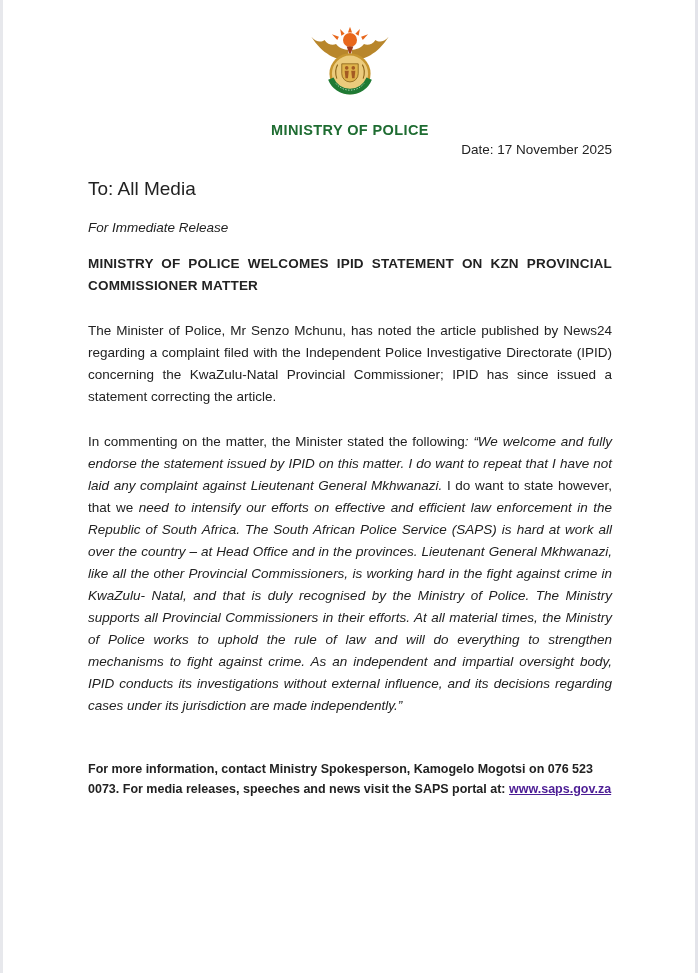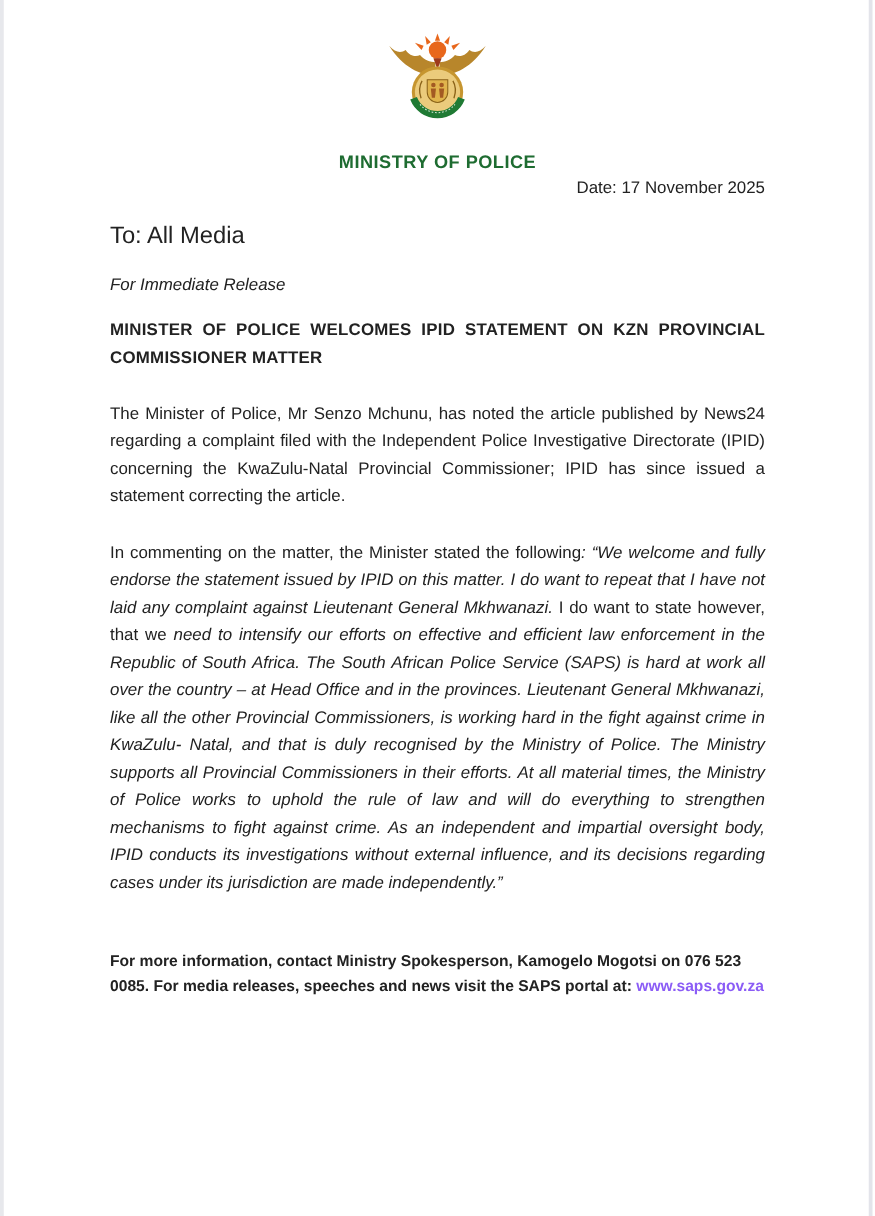--- a/index.html
+++ b/index.html
@@ -63,21 +63,22 @@
   }
   .italic { font-style: italic; }
 
   .footer-para {
     font-size: 12.5px;
     font-weight: bold;
     line-height: 20px;
     margin: 42px 0 0 0;
   }
   .saps-link {
-    color: #8b5cf6;
+    color: #4c1d95;
+    text-decoration: underline;
     cursor: pointer;
   }
 </style>
 </head>
 <body>
 
 <div class="edge-strip left"></div>
 <div class="edge-strip right"></div>
 
 <div class="page">
@@ -121,21 +122,21 @@
         <path d="M61.5 54.5 h5 l-1 9 h-3 Z"></path>
       </g>
     </svg>
     <div class="ministry-title">MINISTRY OF POLICE</div>
   </header>
 
   <div class="date-line">Date: 17 November 2025</div>
   <div class="to-line">To: All Media</div>
   <div class="release-line">For Immediate Release</div>
 
-  <h1 class="headline">MINISTER OF POLICE WELCOMES IPID STATEMENT ON KZN PROVINCIAL COMMISSIONER MATTER</h1>
+  <h1 class="headline">MINISTRY OF POLICE WELCOMES IPID STATEMENT ON KZN PROVINCIAL COMMISSIONER MATTER</h1>
 
   <p class="body-para">The Minister of Police, Mr Senzo Mchunu, has noted the article published by News24 regarding a complaint filed with the Independent Police Investigative Directorate (IPID) concerning the KwaZulu-Natal Provincial Commissioner; IPID has since issued a statement correcting the article.</p>
 
   <p class="body-para"><span>In commenting on the matter, the Minister stated the following</span><span class="italic">: “We welcome and fully endorse the statement issued by IPID on this matter. I do want to repeat that I have not laid any complaint against Lieutenant General Mkhwanazi.</span><span> I do want to state however, that we </span><span class="italic">need to intensify our efforts on effective and efficient law enforcement in the Republic of South Africa. The South African Police Service (SAPS) is hard at work all over the country – at Head Office and in the provinces. Lieutenant General Mkhwanazi, like all the other Provincial Commissioners, is working hard in the fight against crime in KwaZulu- Natal, and that is duly recognised by the Ministry of Police. The Ministry supports all Provincial Commissioners in their efforts. At all material times, the Ministry of Police works to uphold the rule of law and will do everything to strengthen mechanisms to fight against crime. As an independent and impartial oversight body, IPID conducts its investigations without external influence, and its decisions regarding cases under its jurisdiction are made independently.”</span></p>
 
-  <p class="footer-para"><span>For more information, contact Ministry Spokesperson, Kamogelo Mogotsi on 076 523 0085. For media releases, speeches and news visit the SAPS portal at: </span><a class="saps-link">www.saps.gov.za</a></p>
+  <p class="footer-para"><span>For more information, contact Ministry Spokesperson, Kamogelo Mogotsi on 076 523 0073. For media releases, speeches and news visit the SAPS portal at: </span><a class="saps-link">www.saps.gov.za</a></p>
 
 </div>
 
 </body></html>

